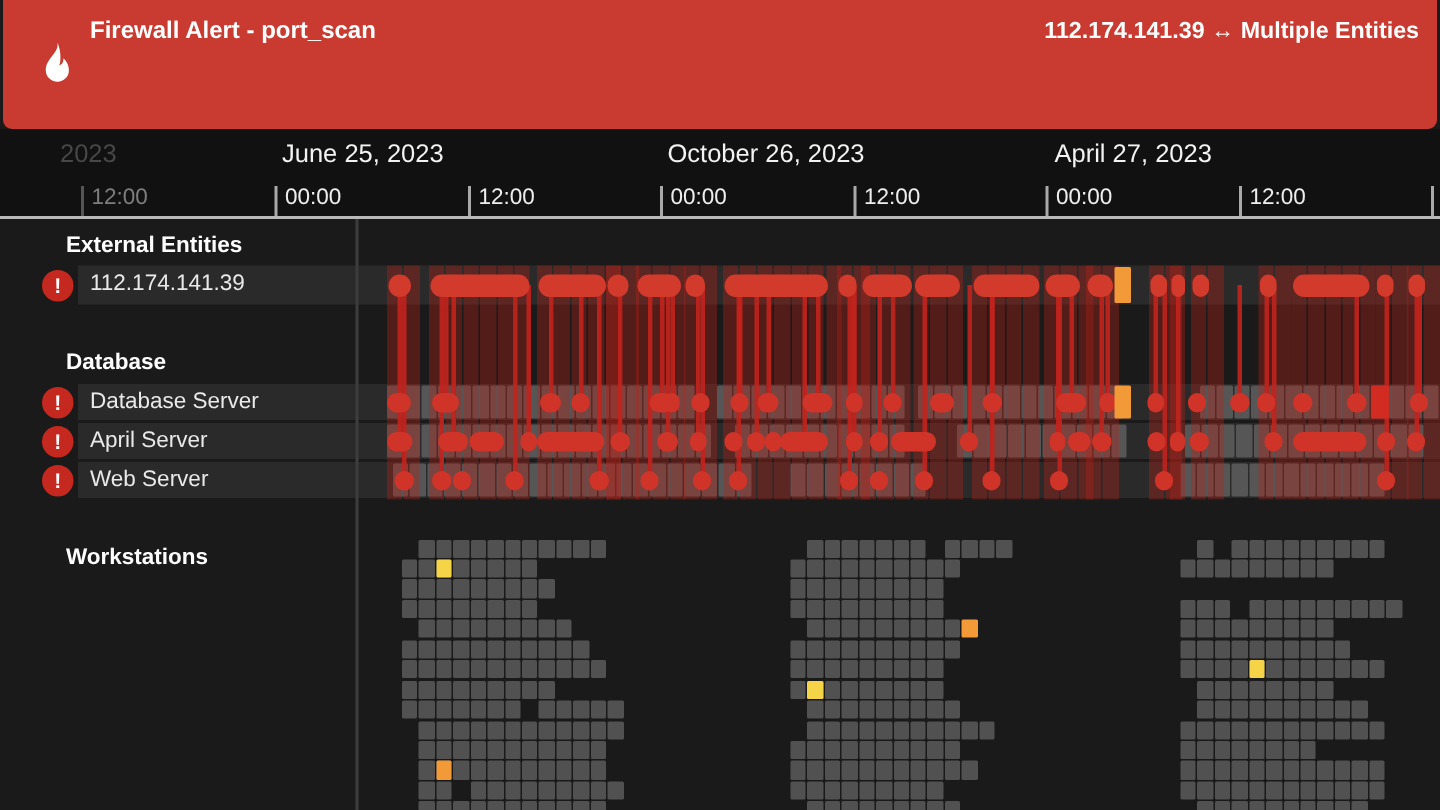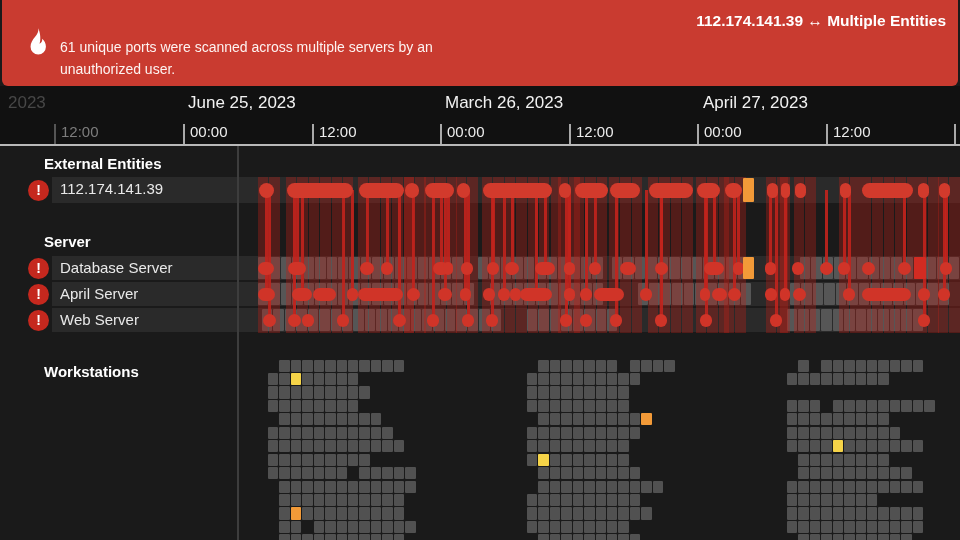--- a/index.html
+++ b/index.html
@@ -13,21 +13,21 @@
   #banner .flame{position:absolute;left:22px;top:27px;width:28px;height:34px;}
   #banner .b-title{position:absolute;left:58px;top:12px;font-size:16px;font-weight:bold;color:#fff;}
   #banner .b-desc{position:absolute;left:58px;top:36px;width:400px;font-size:14px;line-height:22px;color:#fdf3f1;}
   #banner .b-conn{position:absolute;right:12px;top:12px;font-size:15.5px;font-weight:bold;color:#fff;text-align:right;}
   #banner .b-period{position:absolute;right:12px;top:37px;font-size:13.5px;color:#fdf3f1;text-align:right;}
 
   
   #axis{position:absolute;left:0;top:86px;width:960px;height:60px;background:#111;z-index:5;}
   #axis .axis-line{position:absolute;left:0;top:58px;width:960px;height:2px;background:#b9b9b9;}
   .day-label{position:absolute;top:7px;font-size:17px;color:#f2f2f2;white-space:nowrap;}
-  .year-label{position:absolute;top:7px;font-size:17px;color:#474747;}
+  .year-label{position:absolute;top:7px;font-size:17px;color:#474747;margin-left:32px;}
   .tick-mark{position:absolute;top:38px;width:2px;height:20px;background:#a9a9a9;}
   .tick-mark.dim{background:#555;}
   .tick-label{position:absolute;top:37px;font-size:15px;color:#ededed;white-space:nowrap;}
   .tick-label.dim{color:#7d7d7d;}
 
   
   #chart{position:absolute;left:0;top:0;width:960px;height:540px;z-index:10;overflow:hidden;}
   .lane-strip{position:absolute;left:52px;width:908px;background:#2a2a2a;}
   .activity-cell{position:absolute;background:#565656;border-radius:1px;}
   .ws-cell{position:absolute;background:#515151;border-radius:1px;}
@@ -47,21 +47,21 @@
 </style>
 </head>
 <body>
 
 <div id="app">
 
   <div id="axis">
     <div class="axis-line"></div>
   <div class="year-label" style="left: 8px;">2023</div>
       <div class="day-label" style="left: 188px;">June 25, 2023</div>
-      <div class="day-label" style="left: 445px;">March 26, 2023</div>
+      <div class="day-label" style="left: 445px;">October 26, 2023</div>
       <div class="day-label" style="left: 703px;">April 27, 2023</div>
       <div class="tick-mark dim" style="left: 54px;"></div>
       <div class="tick-label dim" style="left: 61px;">12:00</div>
       <div class="tick-mark" style="left: 183px;"></div>
       <div class="tick-label" style="left: 190px;">00:00</div>
       <div class="tick-mark" style="left: 312px;"></div>
       <div class="tick-label" style="left: 319px;">12:00</div>
       <div class="tick-mark" style="left: 440px;"></div>
       <div class="tick-label" style="left: 447px;">00:00</div>
       <div class="tick-mark" style="left: 569px;"></div>
@@ -838,34 +838,34 @@
       <div class="entity-pill" style="left: 918px; top: 182.5px; width: 11px; height: 15px;"></div>
       <div class="entity-pill" style="left: 939px; top: 182.5px; width: 11px; height: 15px;"></div>
       <div class="hl-bar" style="left: 743px; top: 178px; width: 11px; height: 24px; background: rgb(242, 154, 56); z-index: 4;"></div>
       <div class="hl-bar" style="left: 743px; top: 257px; width: 11px; height: 22px; background: rgb(242, 154, 56); z-index: 4;"></div>
       <div class="hl-bar" style="left: 914px; top: 257px; width: 12px; height: 22px; background: rgb(210, 43, 34); z-index: 4;"></div>
     </div>
 
   <div id="sidebar">
     <div class="vsep"></div>
   <div class="group-header" style="top: 9px;">External Entities</div>
-      <div class="group-header" style="top: 87px;">Server</div>
+      <div class="group-header" style="top: 87px;">Database</div>
       <div class="group-header" style="top: 217px;">Workstations</div>
       <div class="alert-icon" style="top: 33.5px;">!</div>
       <div class="lane-label" style="top: 34px;">112.174.141.39</div>
       <div class="alert-icon" style="top: 111.5px;">!</div>
       <div class="lane-label" style="top: 113px;">Database Server</div>
       <div class="alert-icon" style="top: 137.5px;">!</div>
       <div class="lane-label" style="top: 139px;">April Server</div>
       <div class="alert-icon" style="top: 163.5px;">!</div>
       <div class="lane-label" style="top: 165px;">Web Server</div>
     </div>
 
   <div id="banner">
     <svg class="flame" viewBox="0 0 24 28">
       <path fill="#ffffff" d="M12.2 0.5 C13.6 6.2 5.6 9.4 5.6 16.4 a6.6 6.6 0 0 0 13.2 0
         c0-3.1-1.5-5.2-3.2-6.8 0.3 2.2-0.9 3.6-2.3 4.1 1.3-3.2 0.7-9.6-1.1-13.2 z"></path>
     </svg>
-    <div class="b-desc">61 unique ports were scanned across multiple servers by an unauthorized user.</div>
+    <div class="b-title">Firewall Alert - port_scan</div>
     <div class="b-conn">112.174.141.39 ↔ Multiple Entities</div>
   </div>
 
 </div>
 
 </body></html>

